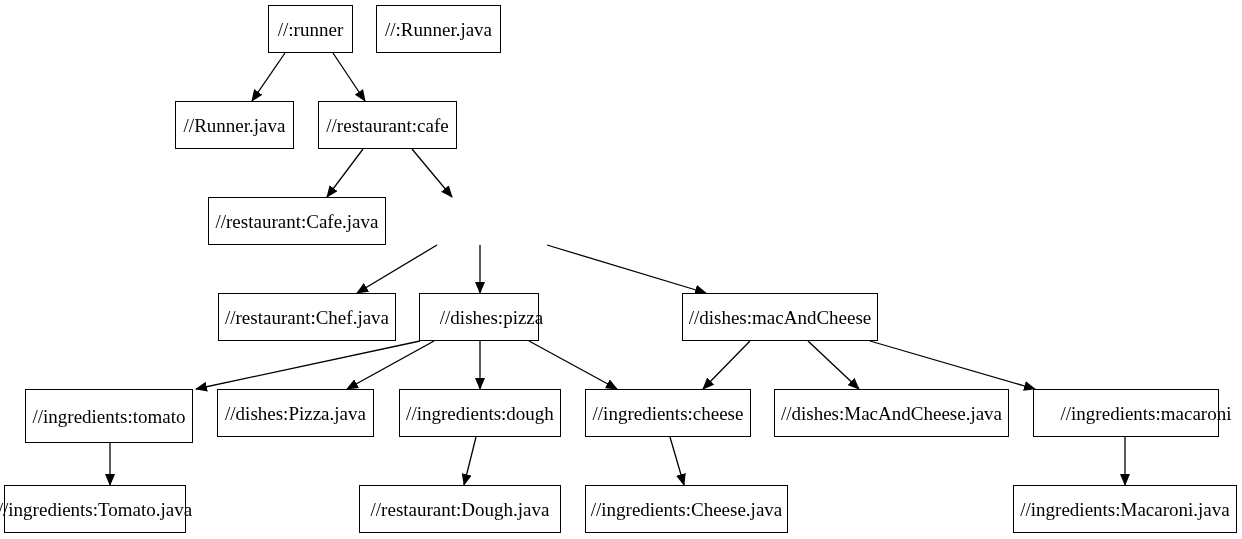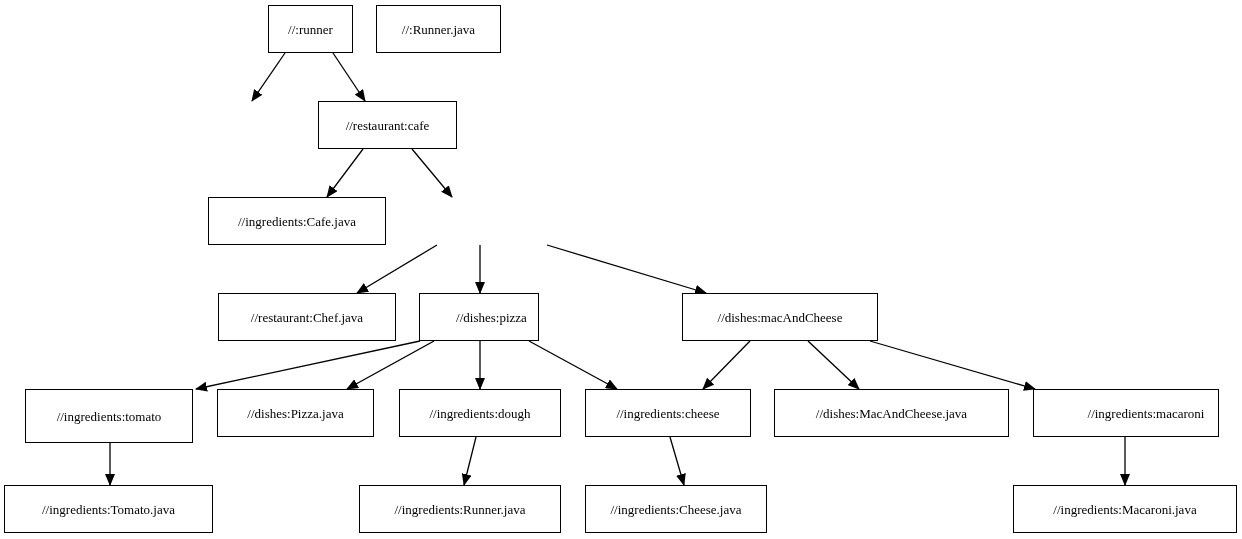--- a/index.html
+++ b/index.html
@@ -29,21 +29,21 @@
   }
   .node {
     position: absolute;
     box-sizing: border-box;
     border: 1.3px solid var(--node-border, #000000);
     background: var(--node-fill, #ffffff);
     color: var(--text-color, #000000);
     display: flex;
     align-items: center;
     justify-content: center;
-    font-size: 13px;
+    font-size: 19px;
     line-height: 1;
     white-space: nowrap;
   }
 </style>
 </head>
 <body>
 
 <div class="canvas" style="--bg: #ffffff; --node-fill: #ffffff; --node-border: #000000; --text-color: #000000;">
   <svg class="edges-layer" width="1242" height="539" viewBox="0 0 1242 539">
     <defs>
@@ -68,29 +68,30 @@
         <line x1="870" y1="341" x2="1035" y2="389" stroke="#000000" stroke-width="1.3" marker-end="url(#arrowhead)"></line>
         <line x1="110" y1="437" x2="110" y2="485" stroke="#000000" stroke-width="1.3" marker-end="url(#arrowhead)"></line>
         <line x1="476" y1="437" x2="464" y2="485" stroke="#000000" stroke-width="1.3" marker-end="url(#arrowhead)"></line>
         <line x1="670" y1="437" x2="684" y2="485" stroke="#000000" stroke-width="1.3" marker-end="url(#arrowhead)"></line>
         <line x1="1125" y1="437" x2="1125" y2="485" stroke="#000000" stroke-width="1.3" marker-end="url(#arrowhead)"></line>
       </g>
   </svg>
   <div class="nodes-layer">
       <div class="node" style="left: 268px; top: 5px; width: 85px; height: 48px;">//:runner</div>
       <div class="node" style="left: 376px; top: 5px; width: 125px; height: 48px;">//:Runner.java</div>
+      <div class="node" style="left: 175px; top: 101px; width: 119px; height: 48px;">//Runner.java</div>
       <div class="node" style="left: 318px; top: 101px; width: 139px; height: 48px;">//restaurant:cafe</div>
-      <div class="node" style="left: 208px; top: 197px; width: 178px; height: 48px;">//ingredients:Cafe.java</div>
+      <div class="node" style="left: 208px; top: 197px; width: 178px; height: 48px;">//restaurant:Cafe.java</div>
       <div class="node" style="left: 218px; top: 293px; width: 178px; height: 48px;">//restaurant:Chef.java</div>
       <div class="node" style="left: 419px; top: 293px; width: 120px; height: 48px; padding-left: 25px;">//dishes:pizza</div>
       <div class="node" style="left: 682px; top: 293px; width: 196px; height: 48px;">//dishes:macAndCheese</div>
       <div class="node" style="left: 25px; top: 389px; width: 168px; height: 54px;">//ingredients:tomato</div>
       <div class="node" style="left: 217px; top: 389px; width: 157px; height: 48px;">//dishes:Pizza.java</div>
       <div class="node" style="left: 399px; top: 389px; width: 162px; height: 48px;">//ingredients:dough</div>
       <div class="node" style="left: 585px; top: 389px; width: 166px; height: 48px;">//ingredients:cheese</div>
       <div class="node" style="left: 774px; top: 389px; width: 235px; height: 48px;">//dishes:MacAndCheese.java</div>
       <div class="node" style="left: 1033px; top: 389px; width: 186px; height: 48px; padding-left: 40px;">//ingredients:macaroni</div>
-      <div class="node" style="left: 4px; top: 485px; width: 209px; height: 48px;">//ingredients:Tomato.java</div>
-      <div class="node" style="left: 359px; top: 485px; width: 202px; height: 48px;">//ingredients:Runner.java</div>
-      <div class="node" style="left: 585px; top: 485px; width: 182px; height: 48px;">//ingredients:Cheese.java</div>
+      <div class="node" style="left: 4px; top: 485px; width: 182px; height: 48px;">//ingredients:Tomato.java</div>
+      <div class="node" style="left: 359px; top: 485px; width: 202px; height: 48px;">//restaurant:Dough.java</div>
+      <div class="node" style="left: 585px; top: 485px; width: 203px; height: 48px;">//ingredients:Cheese.java</div>
       <div class="node" style="left: 1013px; top: 485px; width: 224px; height: 48px;">//ingredients:Macaroni.java</div>
     </div>
 </div>
 
 </body></html>

